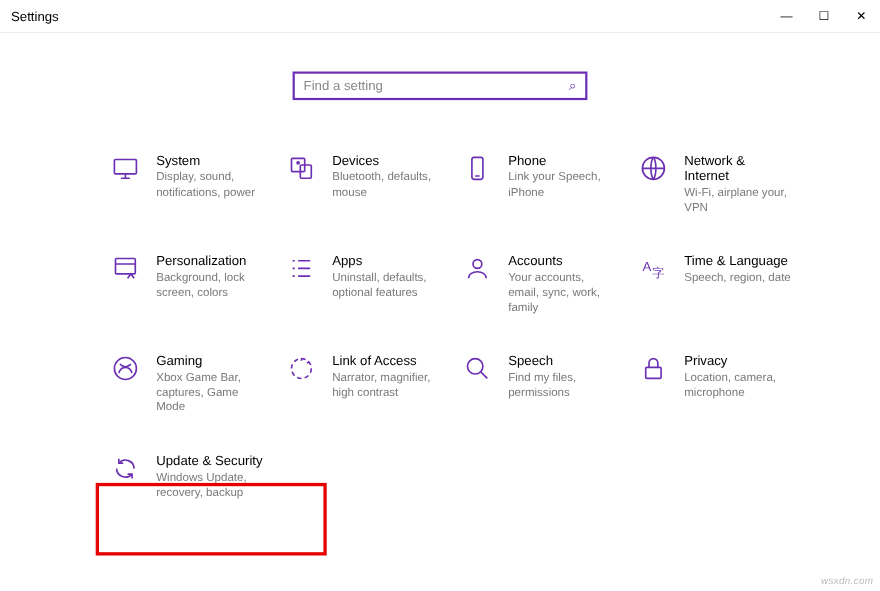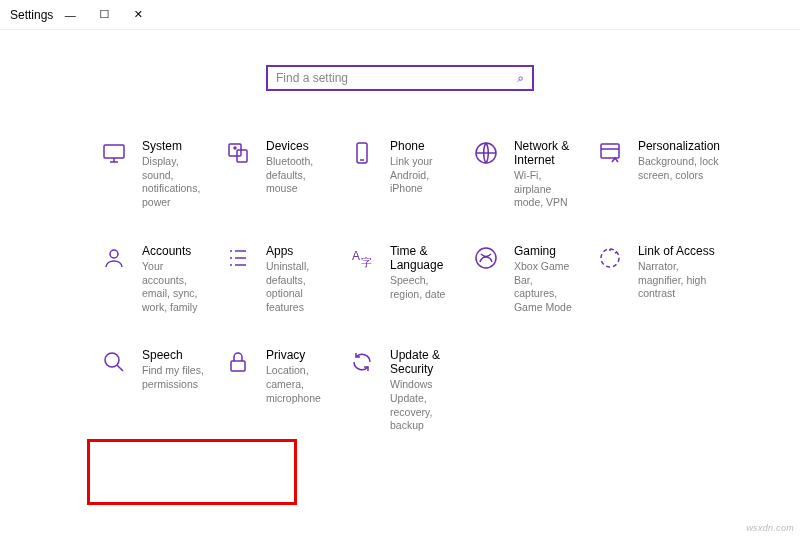--- a/index.html
+++ b/index.html
@@ -9,20 +9,21 @@
     width: 800px;
     height: 537px;
     overflow: hidden;
     position: relative;
     color: #000;
   }
   .titlebar {
     height: 30px;
     display: flex;
     align-items: center;
+    justify-content: space-between;
     padding: 0 0 0 10px;
     border-bottom: 1px solid #eee;
   }
   .titlebar .title { font-size: 12px; color: #000; }
   .win-controls { display: flex; height: 100%; }
   .win-controls .btn {
     width: 34px;
     display: flex;
     align-items: center;
     justify-content: center;
@@ -50,21 +51,21 @@
     font-size: 12px;
     color: #7f1d1d;
     flex: 1;
     background: transparent;
   }
   .search-box input::placeholder { color: #888; }
   .search-icon { color: #6b2fb3; font-size: 12px; }
   .grid {
     margin: 48px 80px 0 100px;
     display: grid;
-    grid-template-columns: repeat(5, 1fr);
+    grid-template-columns: repeat(4, 1fr);
     column-gap: 20px;
     row-gap: 34px;
   }
   .tile {
     display: flex;
     align-items: flex-start;
     gap: 14px;
     cursor: default;
   }
   .tile .icon {
@@ -153,60 +154,47 @@
 
   <div class="tile">
     <span class="icon">
       <svg viewBox="0 0 24 24" fill="none" stroke="#6b2fb3" stroke-width="1.5">
           <rect x="7" y="2" width="10" height="20" rx="2"></rect>
           <line x1="10" y1="19" x2="14" y2="19"></line>
         </svg>
     </span>
     <div class="text">
       <div class="title">Phone</div>
-      <div class="sub">Link your Android, iPhone</div>
+      <div class="sub">Link your Speech, iPhone</div>
     </div>
   </div>
 
   <div class="tile">
     <span class="icon">
       <svg viewBox="0 0 24 24" fill="none" stroke="#6b2fb3" stroke-width="1.5">
           <circle cx="12" cy="12" r="10"></circle>
           <path d="M2 12h20M12 2c3 4 3 16 0 20M12 2c-3 4-3 16 0 20"></path>
         </svg>
     </span>
     <div class="text">
       <div class="title">Network &amp; Internet</div>
-      <div class="sub">Wi-Fi, airplane mode, VPN</div>
+      <div class="sub">Wi-Fi, airplane your, VPN</div>
     </div>
   </div>
 
   <div class="tile">
     <span class="icon">
       <svg viewBox="0 0 24 24" fill="none" stroke="#6b2fb3" stroke-width="1.5">
           <rect x="3" y="3" width="18" height="14" rx="1"></rect>
           <path d="M3 8h18M14 21l3-4 3 4"></path>
         </svg>
     </span>
     <div class="text">
       <div class="title">Personalization</div>
       <div class="sub">Background, lock screen, colors</div>
-    </div>
-  </div>
-
-  <div class="tile">
-    <span class="icon">
-      <svg viewBox="0 0 24 24" fill="none" stroke="#6b2fb3" stroke-width="1.5">
-          <circle cx="12" cy="8" r="4"></circle>
-          <path d="M4 21c0-4 4-6 8-6s8 2 8 6"></path>
-        </svg>
-    </span>
-    <div class="text">
-      <div class="title">Accounts</div>
-      <div class="sub">Your accounts, email, sync, work, family</div>
     </div>
   </div>
 
   <div class="tile">
     <span class="icon">
       <svg viewBox="0 0 24 24" fill="none" stroke="#6b2fb3" stroke-width="1.5">
           <line x1="4" y1="5" x2="6" y2="5"></line>
           <line x1="9" y1="5" x2="20" y2="5"></line>
           <line x1="4" y1="12" x2="6" y2="12"></line>
           <line x1="9" y1="12" x2="20" y2="12"></line>
@@ -216,20 +204,33 @@
     </span>
     <div class="text">
       <div class="title">Apps</div>
       <div class="sub">Uninstall, defaults, optional features</div>
     </div>
   </div>
 
   <div class="tile">
     <span class="icon">
       <svg viewBox="0 0 24 24" fill="none" stroke="#6b2fb3" stroke-width="1.5">
+          <circle cx="12" cy="8" r="4"></circle>
+          <path d="M4 21c0-4 4-6 8-6s8 2 8 6"></path>
+        </svg>
+    </span>
+    <div class="text">
+      <div class="title">Accounts</div>
+      <div class="sub">Your accounts, email, sync, work, family</div>
+    </div>
+  </div>
+
+  <div class="tile">
+    <span class="icon">
+      <svg viewBox="0 0 24 24" fill="none" stroke="#6b2fb3" stroke-width="1.5">
           <text x="2" y="14" font-size="12" fill="#6b2fb3" stroke="none">A</text>
           <text x="11" y="20" font-size="11" fill="#6b2fb3" stroke="none">字</text>
         </svg>
     </span>
     <div class="text">
       <div class="title">Time &amp; Language</div>
       <div class="sub">Speech, region, date</div>
     </div>
   </div>
 

